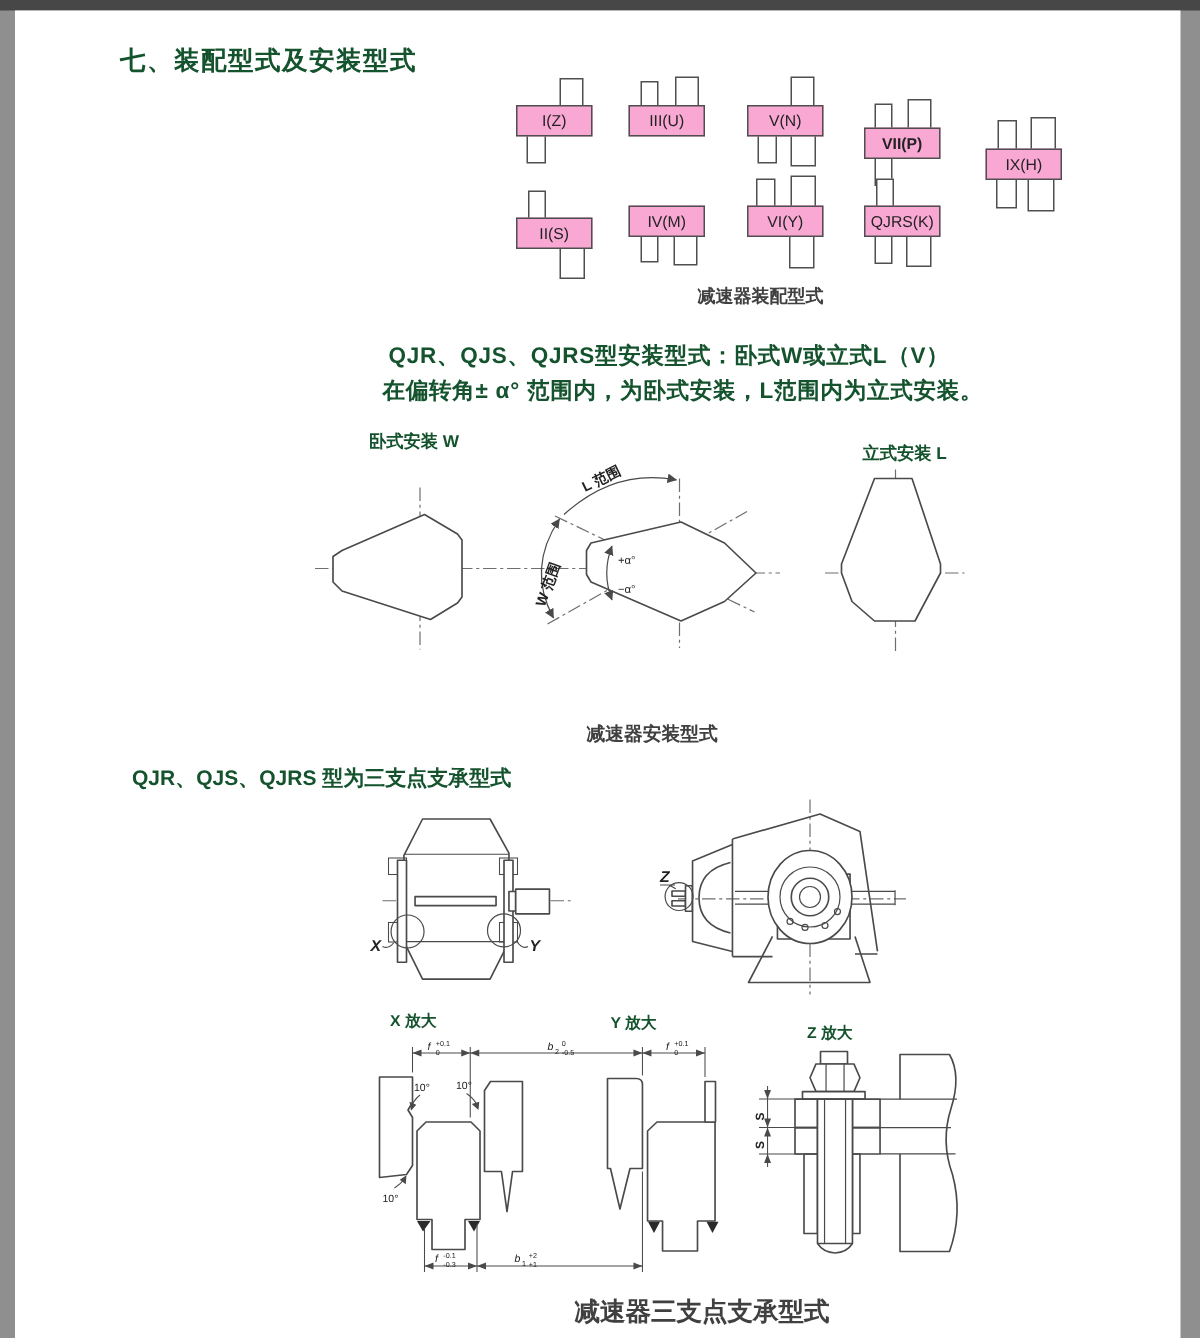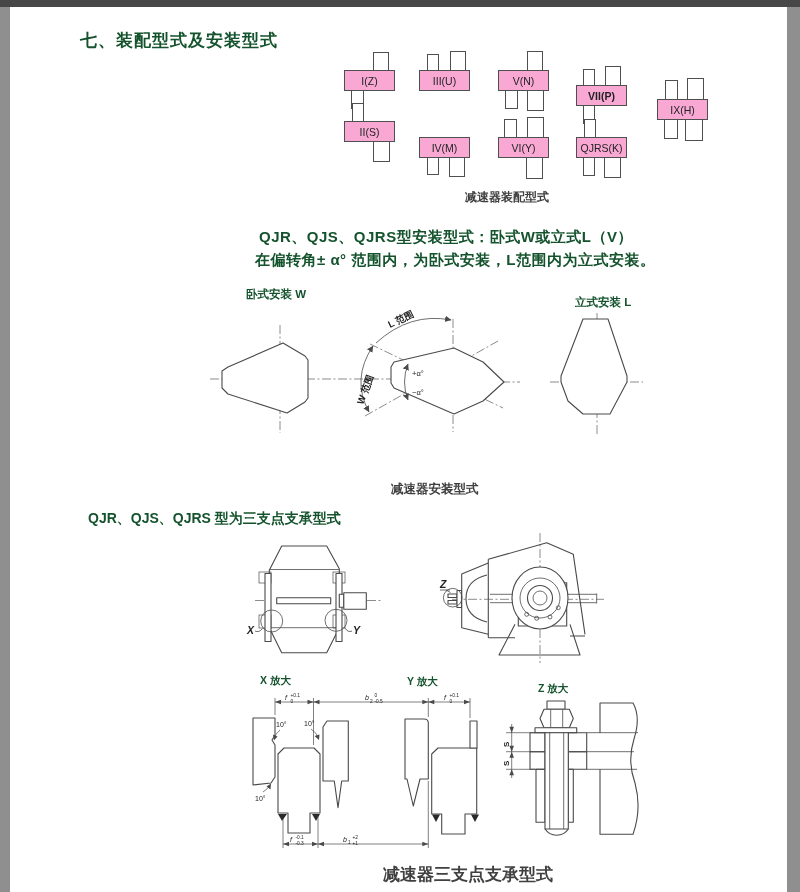--- a/index.html
+++ b/index.html
@@ -68,21 +68,21 @@
     </div>
     <div class="aunit" style="left:647px;top:92px;">
       <div class="shaft" style="left:8px;top:-19px;width:11px;height:19px;"></div>
       <div class="shaft" style="left:30px;top:-21px;width:15px;height:21px;"></div>
       <div class="shaft" style="left:7px;top:19px;width:12px;height:19px;"></div>
       <div class="shaft" style="left:28px;top:19px;width:16px;height:21px;"></div>
       <div class="abox">
           <span>IX(H)</span>
         </div>
     </div>
-    <div class="aunit" style="left:334px;top:114px;">
+    <div class="aunit" style="left:334px;top:138px;">
       <div class="shaft" style="left:8px;top:-18px;width:10px;height:18px;"></div>
       <div class="shaft" style="left:29px;top:19px;width:15px;height:20px;"></div>
       <div class="abox">
           <span>II(S)</span>
         </div>
     </div>
     <div class="aunit" style="left:409px;top:130px;">
       <div class="shaft" style="left:8px;top:19px;width:10px;height:17px;"></div>
       <div class="shaft" style="left:30px;top:19px;width:14px;height:19px;"></div>
       <div class="abox">

